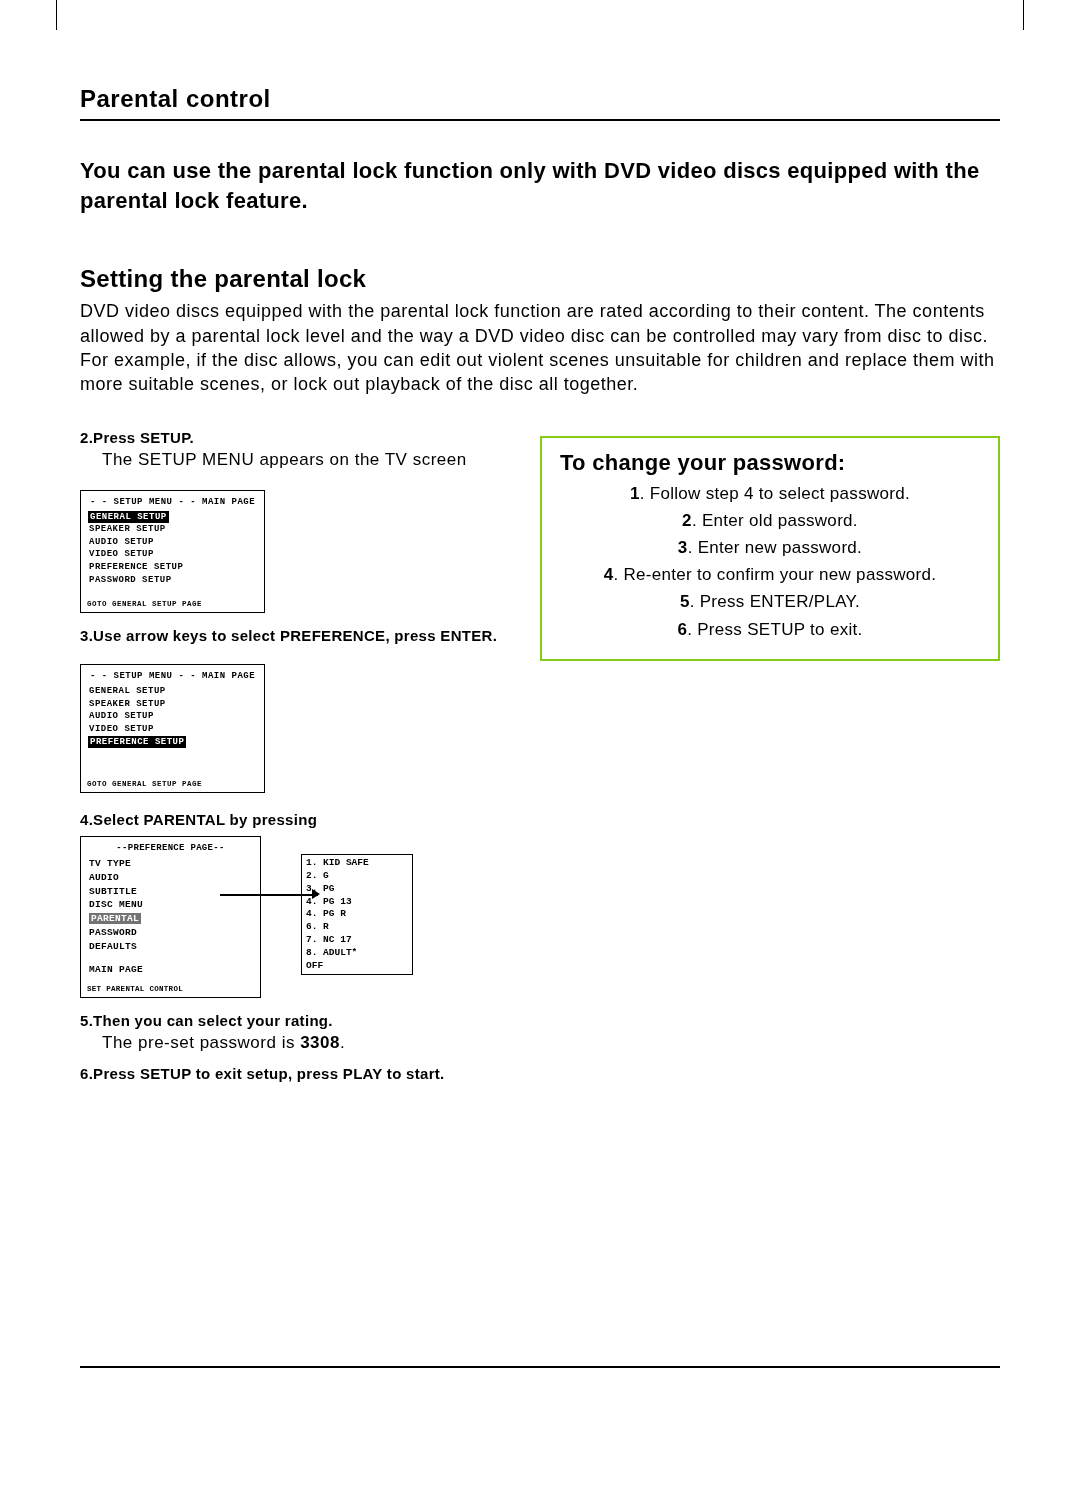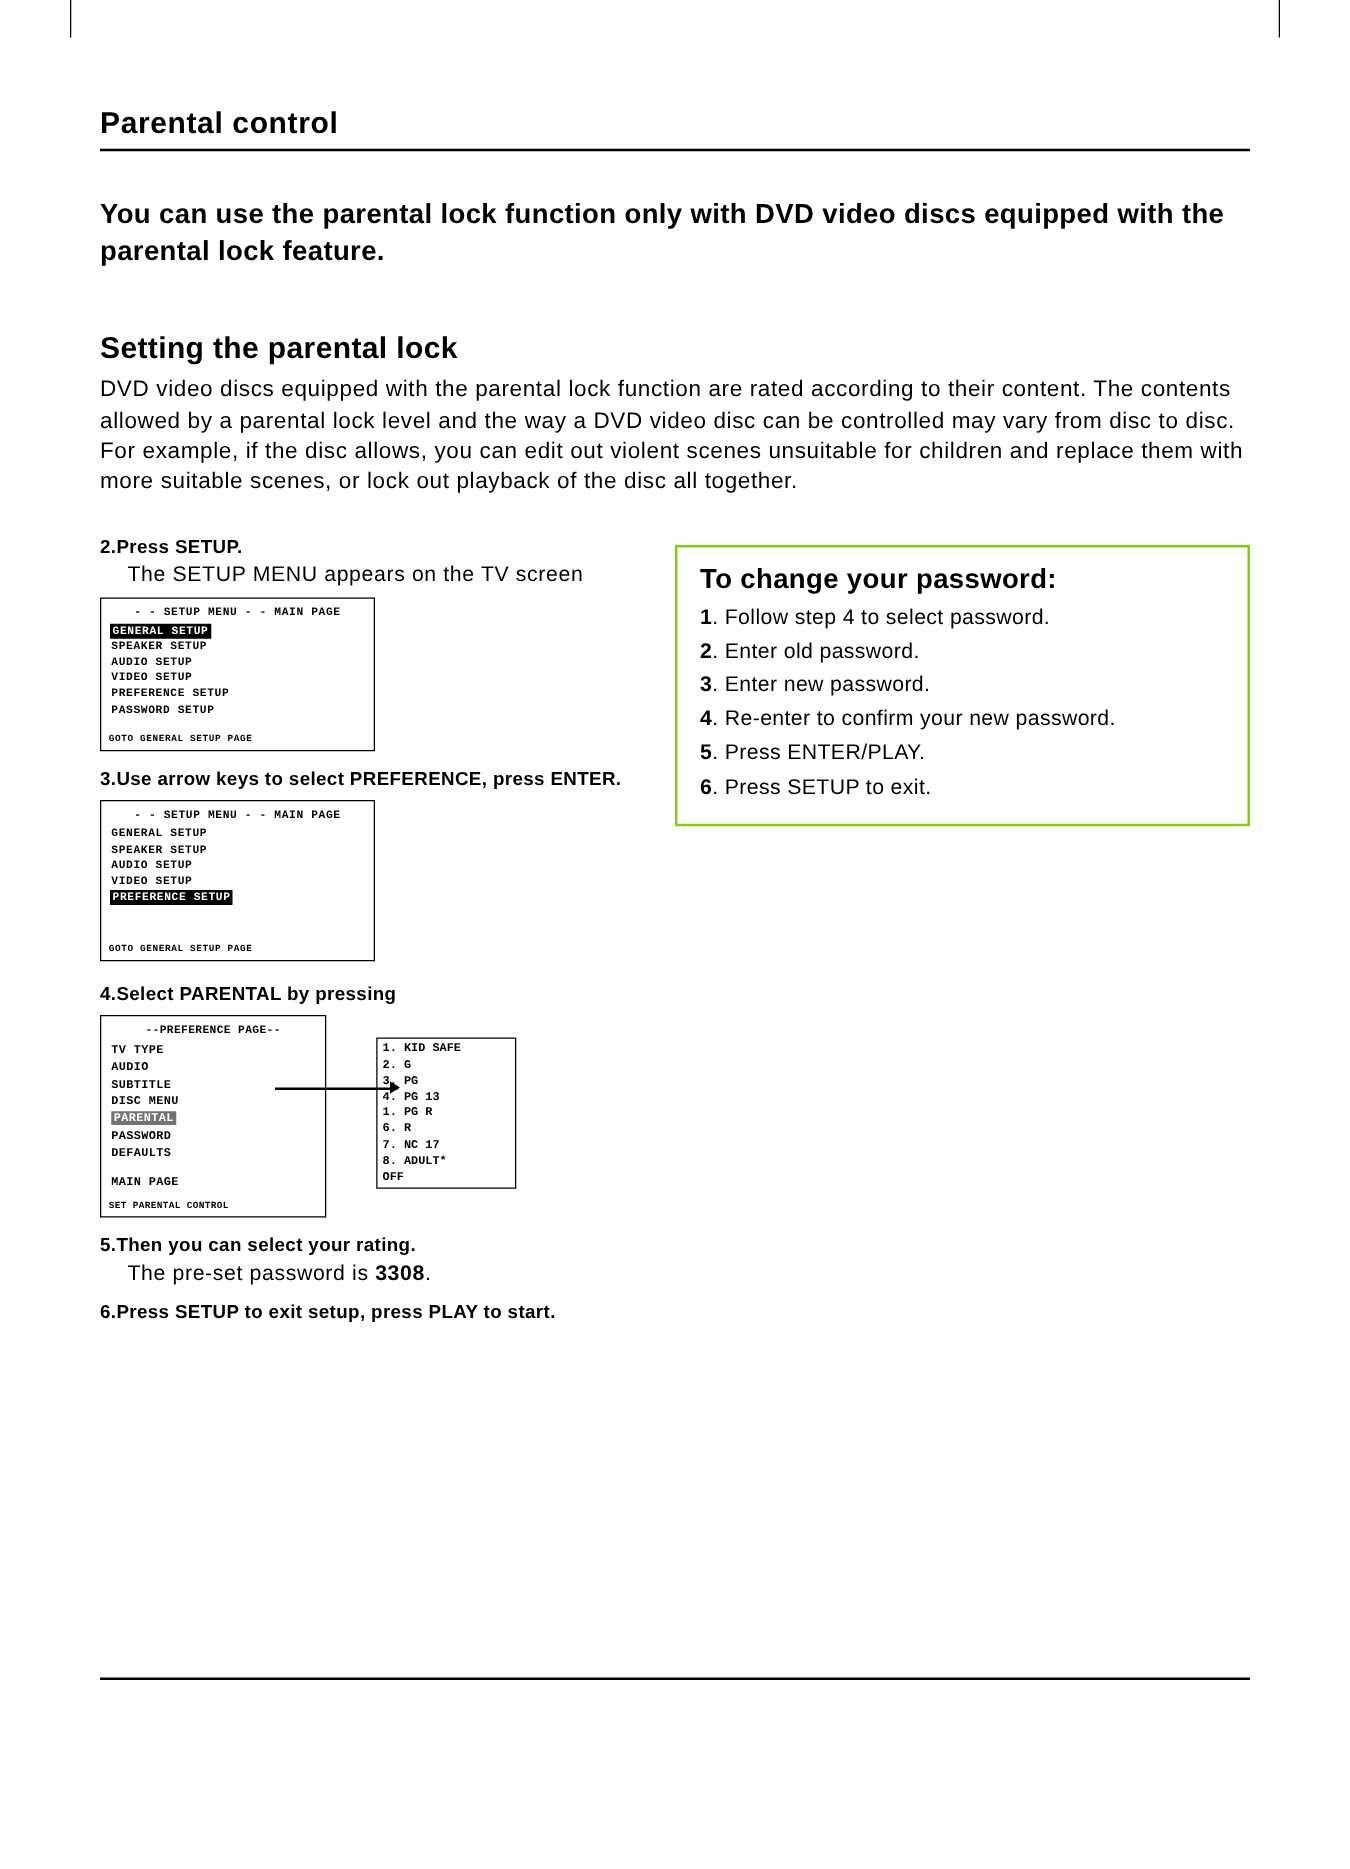--- a/index.html
+++ b/index.html
@@ -64,22 +64,22 @@
   }
   .step-num { font-weight: 900; }
   .step-bold { font-weight: 900; }
   .step-indent {
     margin-left: 22px;
     font-size: 17px;
     letter-spacing: 0.5px;
   }
   .menu-box {
     border: 1.5px solid #000;
-    width: 220px;
-    margin: 8px 0 14px 0;
+    width: 185px;
+    margin: 20px 0 14px 0;
     padding: 6px 0 4px 0;
     font-family: "Courier New", monospace;
     font-size: 9px;
     font-weight: bold;
     letter-spacing: 0.5px;
   }
   .menu-title {
     text-align: center;
     margin-bottom: 4px;
   }
@@ -161,20 +161,21 @@
   .pw-title {
     font-weight: 900;
     font-size: 22px;
     margin: 0 0 4px 0;
     letter-spacing: 0.3px;
   }
   .pw-step {
     font-size: 17px;
     line-height: 1.6;
     letter-spacing: 0.3px;
+    text-align: center;
   }
   .pw-num { font-weight: 900; }
   .footer-rule {
     border: none;
     border-top: 2px solid #000;
     margin: 280px 0 12px 0;
   }
   .page-num {
     font-size: 17px;
     letter-spacing: 0.5px;
@@ -247,21 +248,21 @@
           <div class="pref-row">MAIN PAGE</div>
           <div class="pref-footer">SET PARENTAL CONTROL</div>
         </div>
         <div class="arrow-line"></div>
         <div class="arrow-head"></div>
         <div class="rating-box">
           <div>1. KID SAFE</div>
           <div>2. G</div>
           <div>3. PG</div>
           <div>4. PG 13</div>
-          <div>1. PG R</div>
+          <div>4. PG R</div>
           <div>6. R</div>
           <div>7. NC 17</div>
           <div>8. ADULT*</div>
           <div>OFF</div>
         </div>
       </div>
 
       <div class="step" style="margin-top:14px;">
         <span class="step-num">5</span><span class="step-bold">.Then you can select your rating.</span>
       </div>

